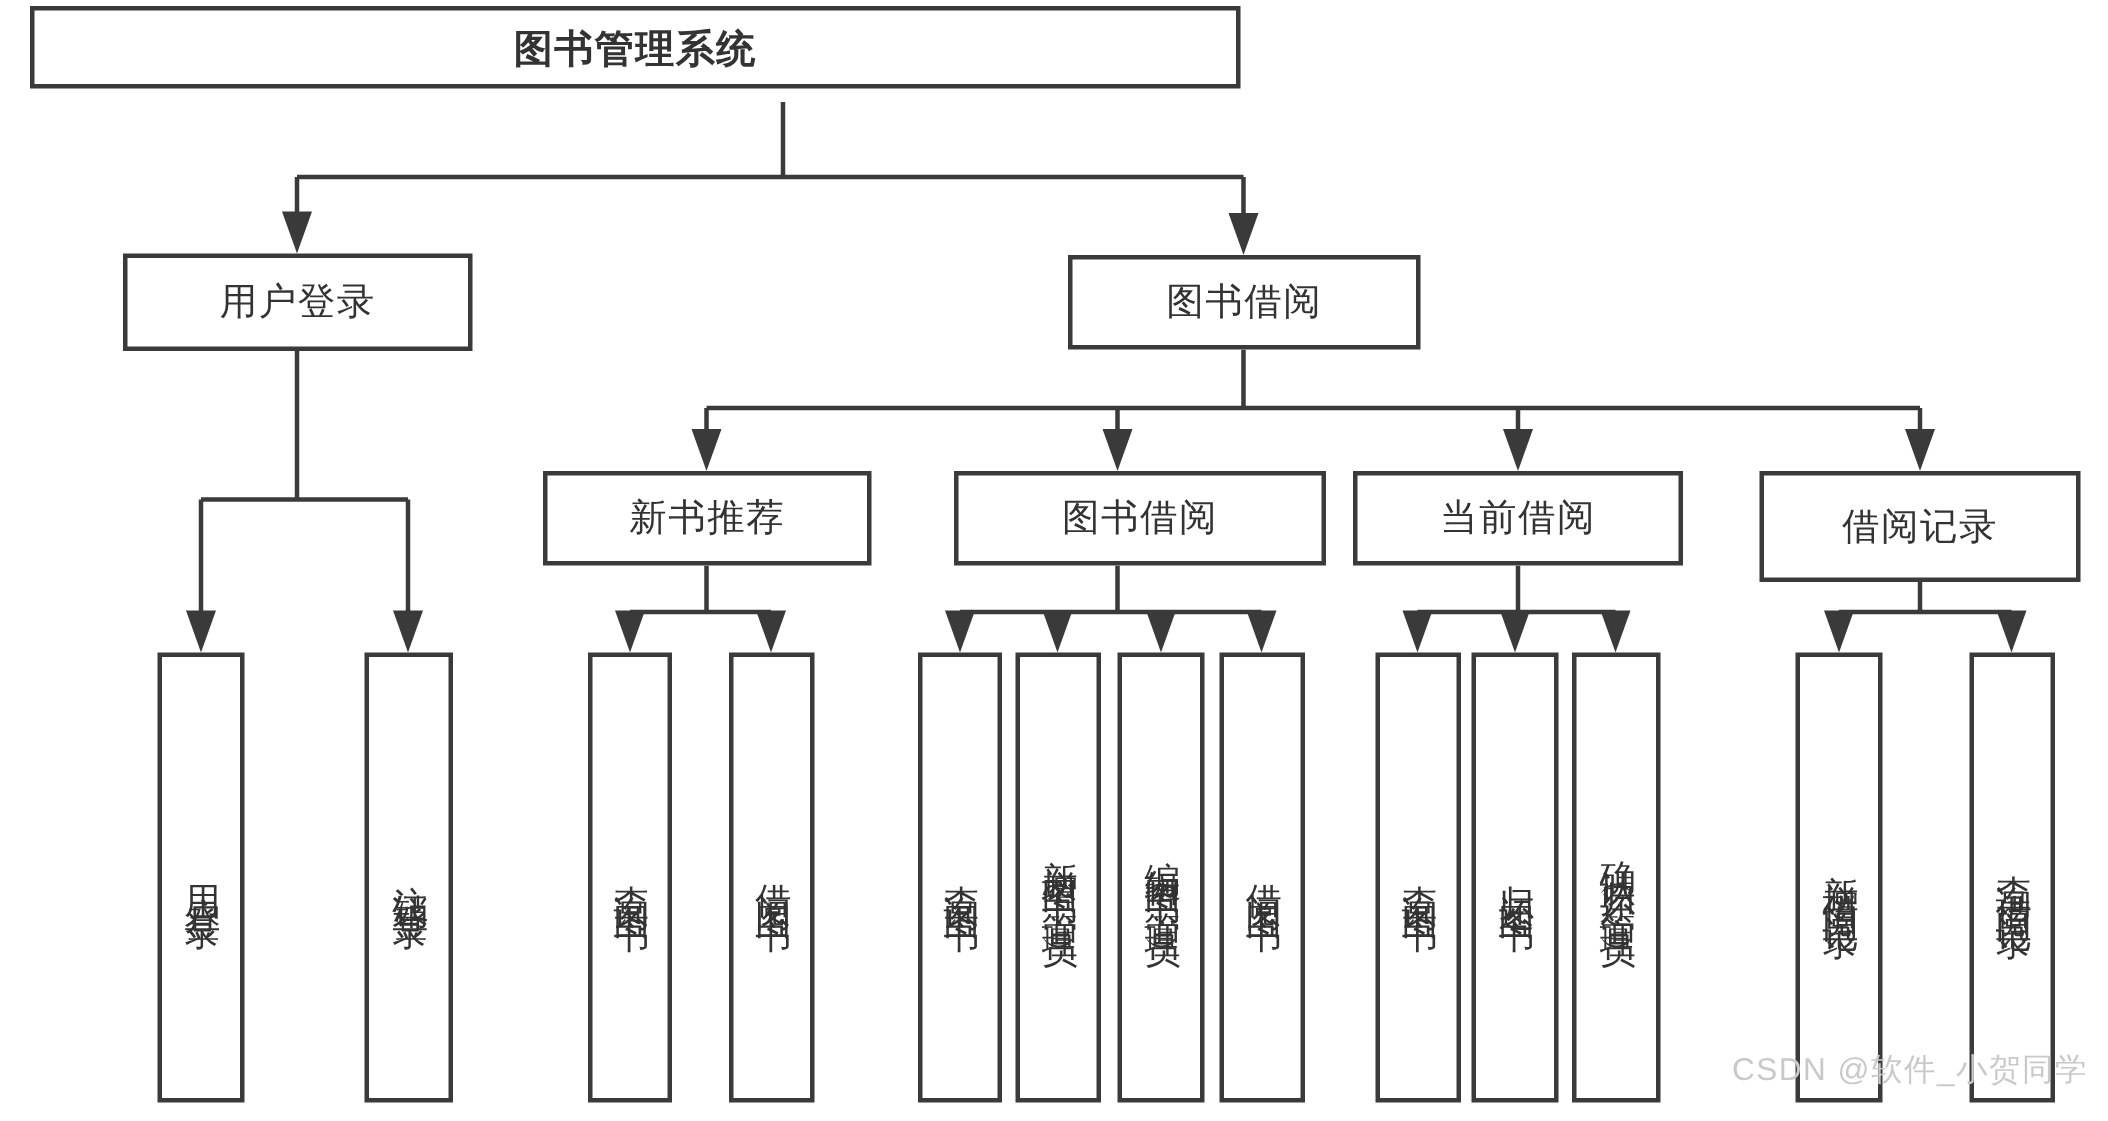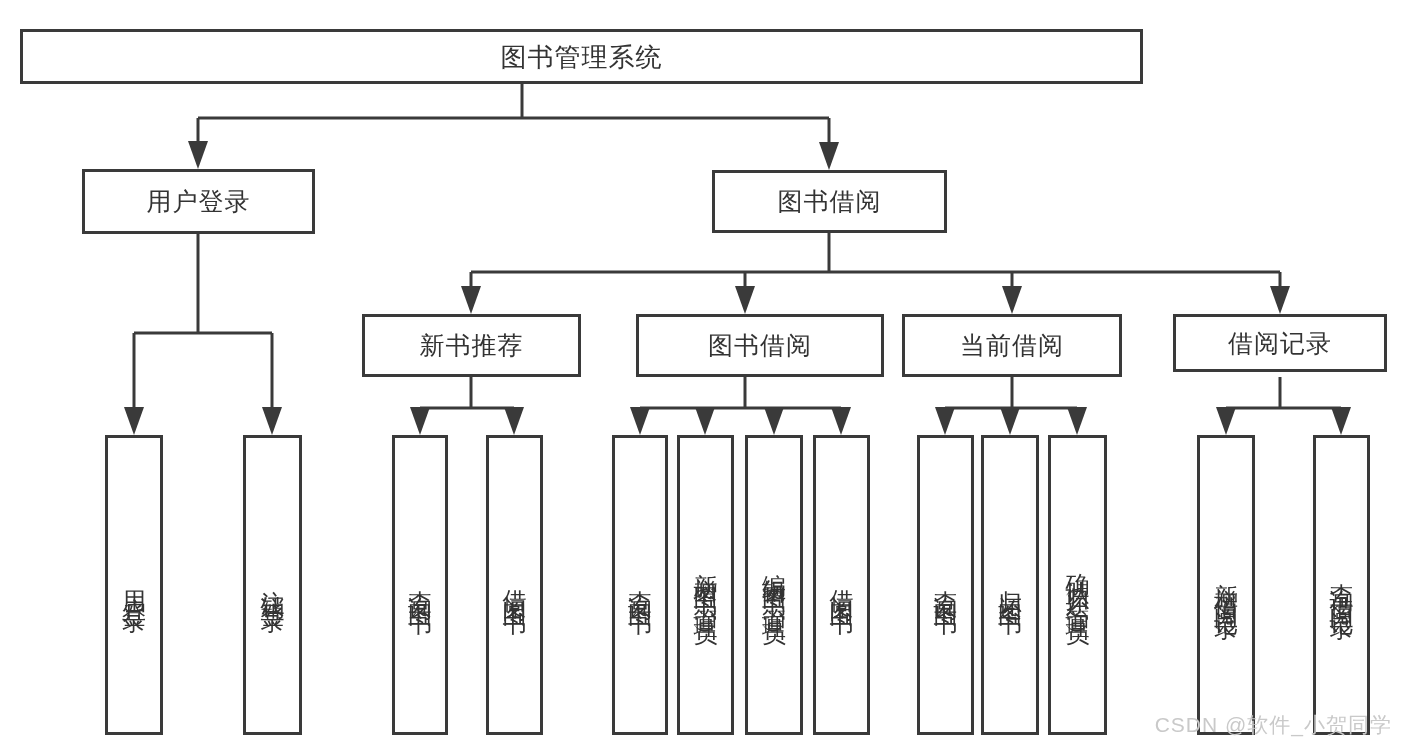--- a/index.html
+++ b/index.html
@@ -15,21 +15,21 @@
     display:flex; align-items:center; justify-content:center;
     color:var(--text,#333); line-height:1;
   }
   .h { font-size:25px; letter-spacing:1px; }
   .root { font-size:26px; }
   .v span {
     writing-mode:vertical-rl; text-orientation:mixed;
     font-size:24px; letter-spacing:7px;
   }
   .watermark {
-    position:absolute; right:13px; bottom:8px;
+    position:absolute; right:13px; bottom:20px;
     font-size:21px; color:var(--wm,#c9c9c9); letter-spacing:1px;
     white-space:nowrap;
   }
   path.wire { stroke:var(--line,#3a3a3a); stroke-width:3; fill:none; }
   path.arrow { fill:var(--line,#3a3a3a); stroke:none; }
 </style>
 </head>
 <body>
 
 <div class="canvas">
@@ -89,41 +89,41 @@
     <path class="arrow" d="M1067 407 L1087 407 L1077 435 Z"></path>
 
     <path class="wire" d="M1280 377 V408"></path>
     <path class="wire" d="M1226 408 H1341"></path>
     <path class="wire" d="M1226 408 V428"></path>
     <path class="wire" d="M1341 408 V428"></path>
     <path class="arrow" d="M1216 407 L1236 407 L1226 435 Z"></path>
     <path class="arrow" d="M1331 407 L1351 407 L1341 435 Z"></path>
   </svg>
 
-  <div class="node h root" style="left:20px; top:29px; width:1123px; height:55px;">
+  <div class="node h root" style="left:20px; top:4px; width:807px; height:55px;font-weight:bold;">
     <span>图书管理系统</span>
   </div>
 
   <div class="node h" style="left:82px; top:169px; width:233px; height:65px;">
     <span>用户登录</span>
   </div>
   <div class="node h" style="left:712px; top:170px; width:235px; height:63px;">
     <span>图书借阅</span>
   </div>
 
   <div class="node h" style="left:362px; top:314px; width:219px; height:63px;font-family:Liberation Serif, serif;">
     <span>新书推荐</span>
   </div>
   <div class="node h" style="left:636px; top:314px; width:248px; height:63px;">
     <span>图书借阅</span>
   </div>
   <div class="node h" style="left:902px; top:314px; width:220px; height:63px;text-align:center;">
     <span>当前借阅</span>
   </div>
-  <div class="node h" style="left:1173px; top:314px; width:214px; height:58px;text-align:center;">
+  <div class="node h" style="left:1173px; top:314px; width:214px; height:74px;text-align:center;">
     <span>借阅记录</span>
   </div>
 
   <div class="node v" style="left:105px; top:435px; width:58px; height:300px;">
     <span>用户登录</span>
   </div>
   <div class="node v" style="left:243px; top:435px; width:59px; height:300px;">
     <span>注销登录</span>
   </div>
 

